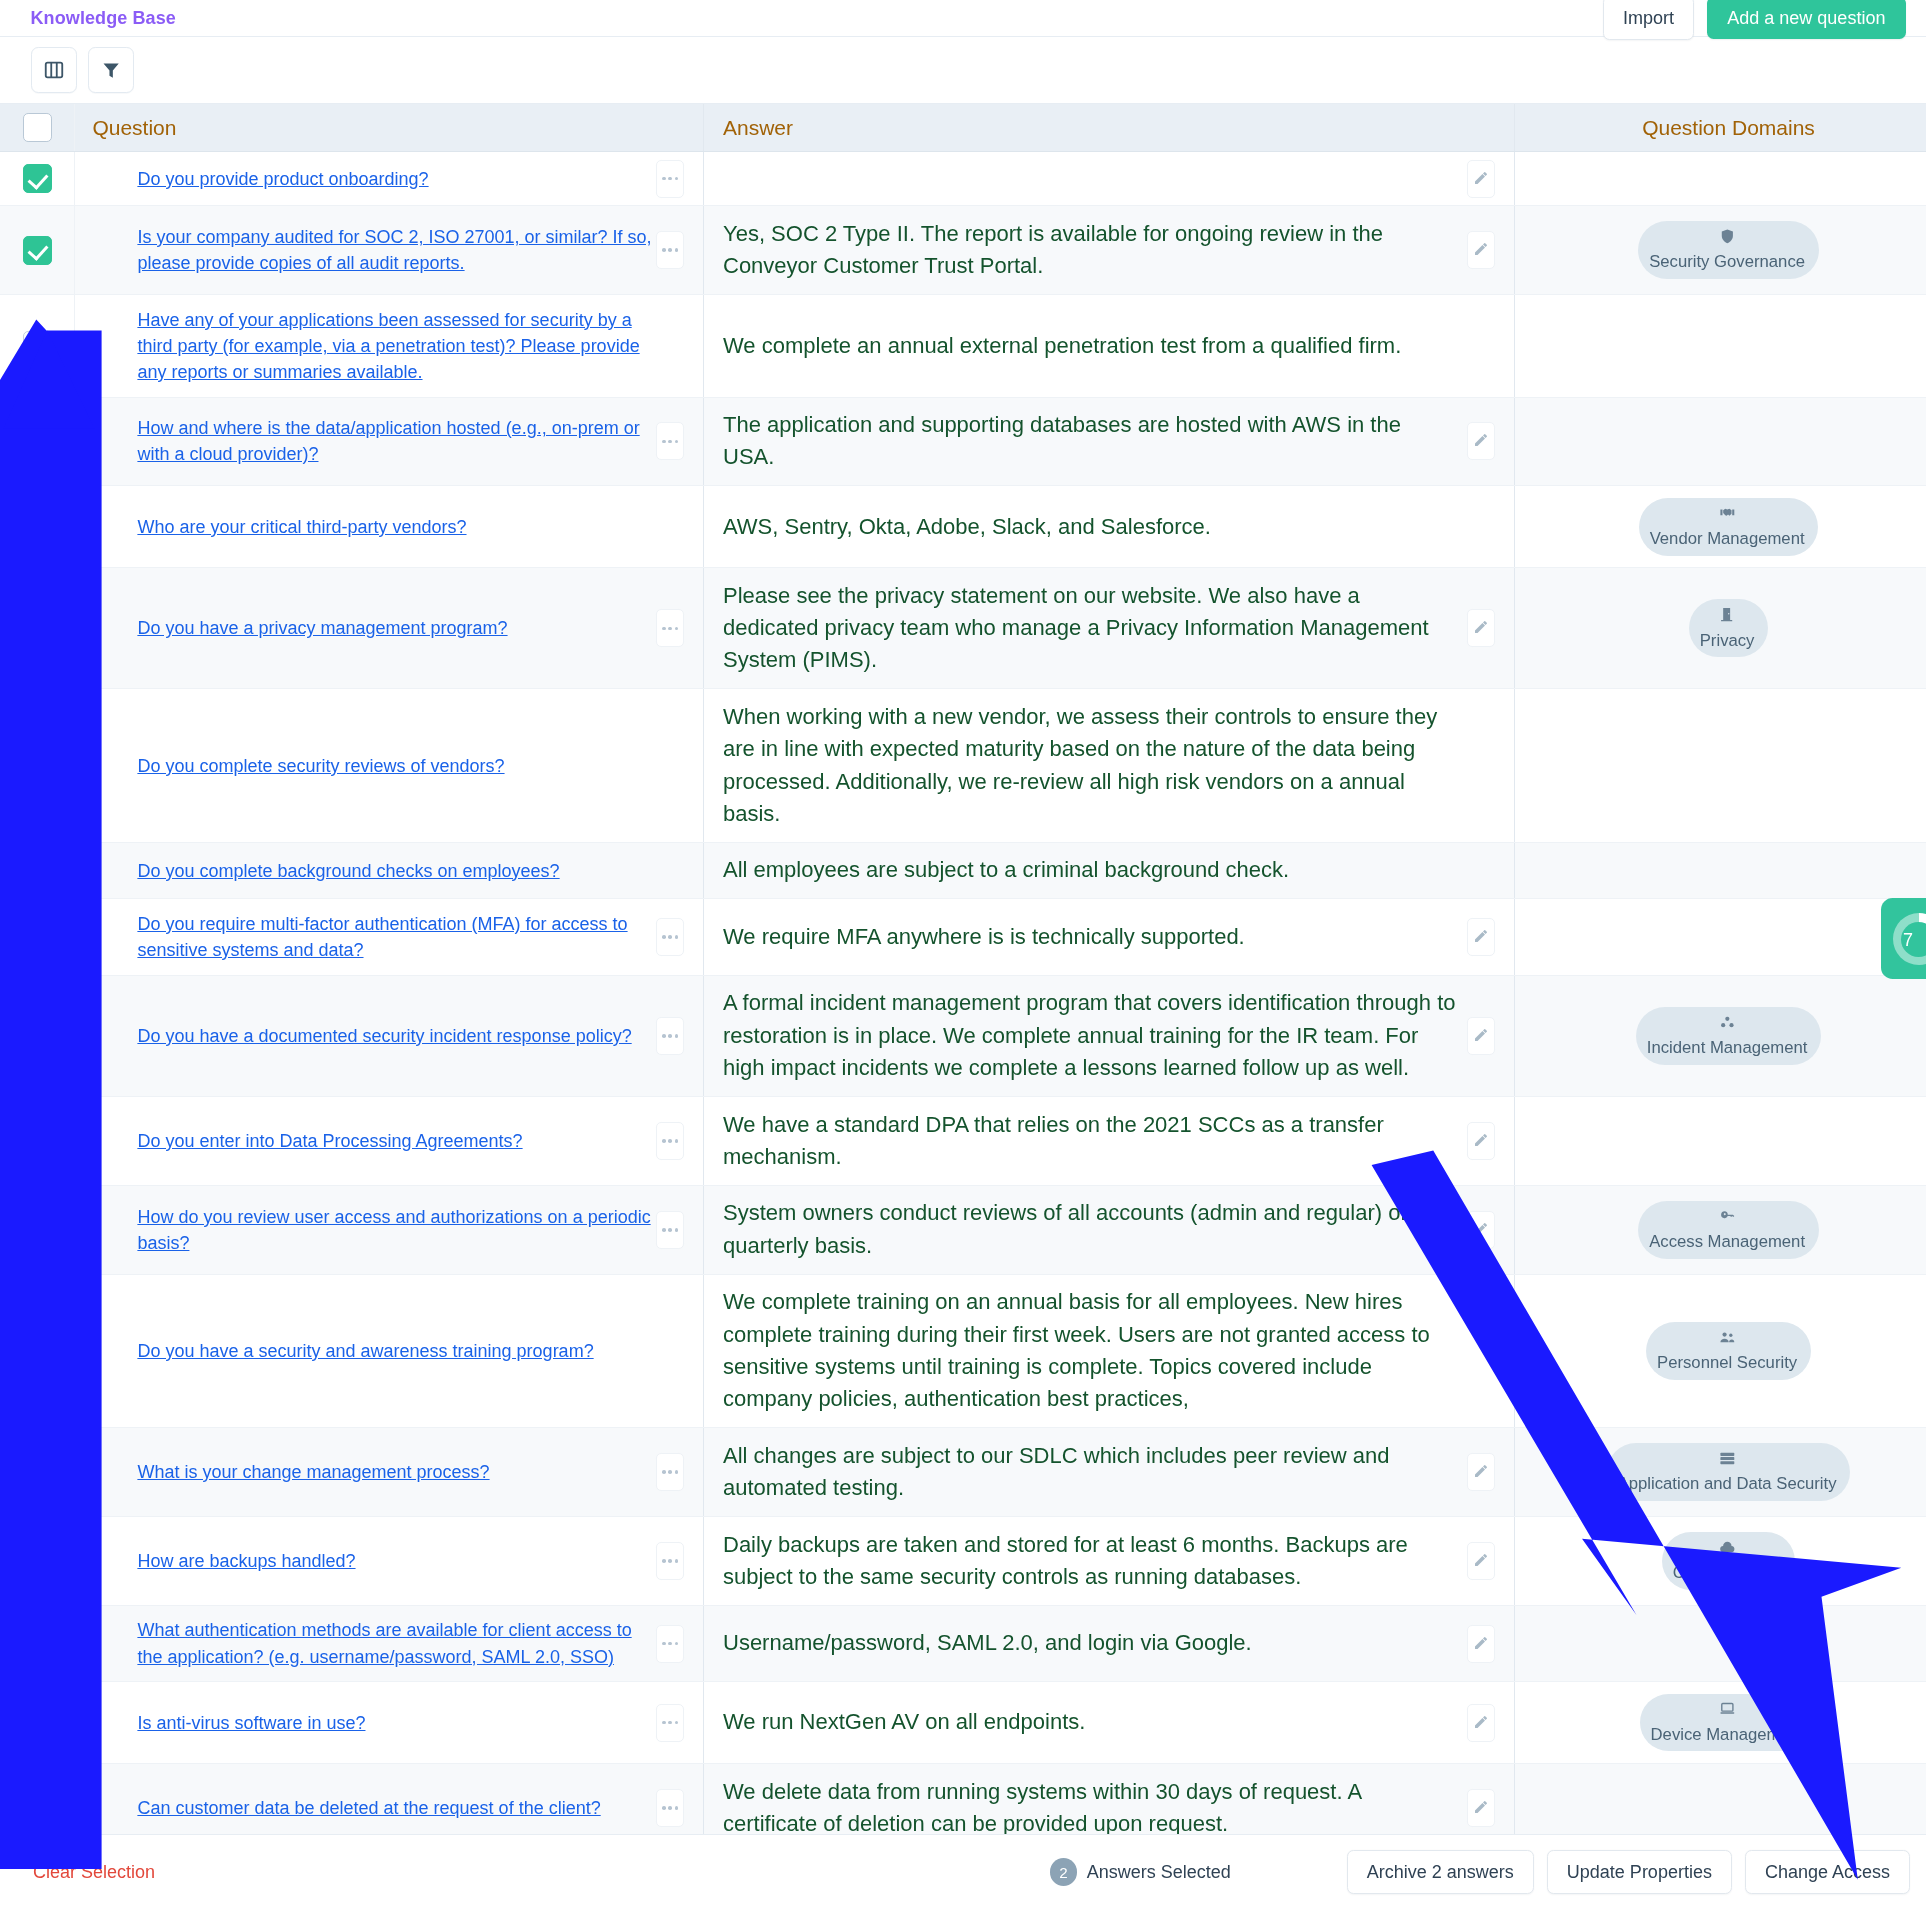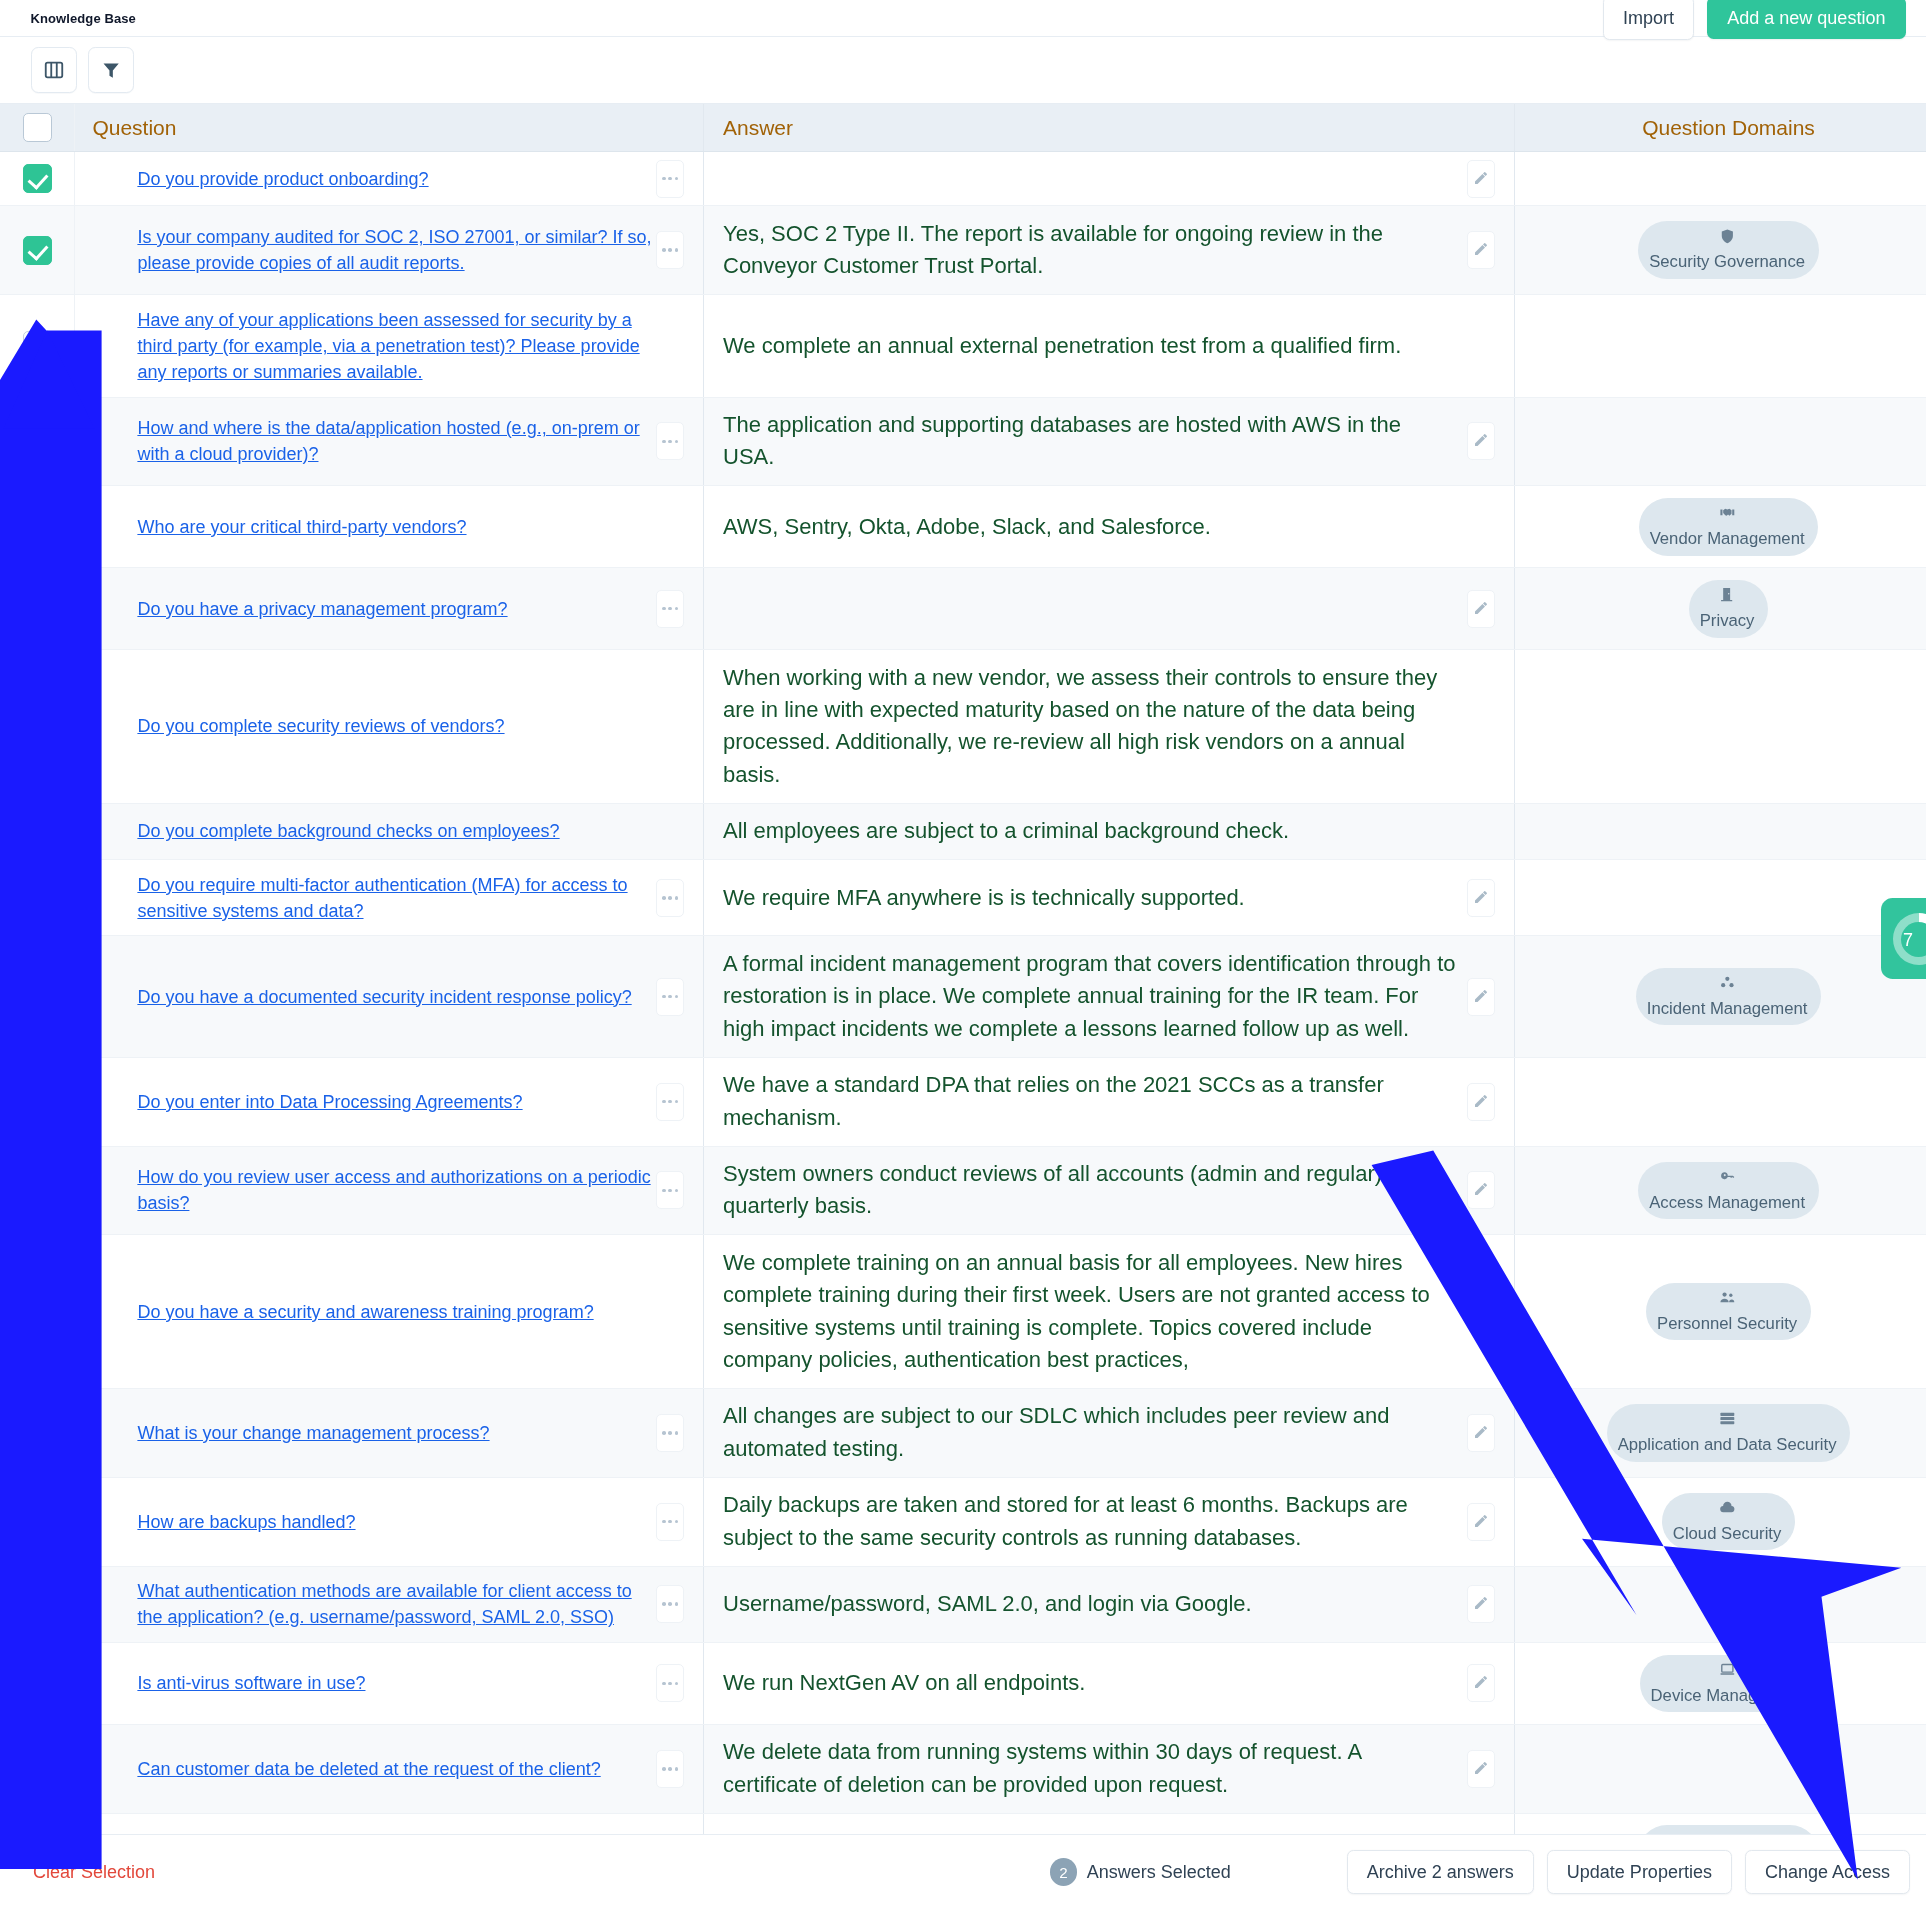--- a/index.html
+++ b/index.html
@@ -15,21 +15,21 @@
   }
 
   
   .topbar{
     height:36px; width:100%;
     display:flex; align-items:center; justify-content:space-between;
     padding:0 20.3px 0 30.5px;
     background:#fff;
     position:relative;
   }
-  .page-title{ font-size:13px; font-weight:700; color:#0f172a; letter-spacing:0.1px; }
+  .page-title{ font-size:18px; font-weight:700; color:#8b5cf6; letter-spacing:0.1px; }
   .topbar-actions{ display:flex; align-items:center; gap:13px; }
   .btn{
     font-family:"Liberation Sans", sans-serif;
     font-size:18px; line-height:1;
     border-radius:6.5px; cursor:pointer;
     display:inline-flex; align-items:center; justify-content:center;
     white-space:nowrap;
   }
   .btn-default{
     background:#fff; color:#2f4254;
@@ -369,20 +369,21 @@
           <a class="qlink">Do you have a privacy management program?</a>
           <span class="mini">
             <span class="dots">
               <i></i>
               <i></i>
               <i></i>
             </span>
           </span>
         </div>
         <div class="c-a">
+          <span class="atext">Please see the privacy statement on our website. We also have a dedicated privacy team who manage a Privacy Information Management System (PIMS).</span>
           <span class="mini">
             <span><svg width="16" height="16" viewBox="0 0 24 24" fill="#a9bac7">
                 <path d="M3 17.2V21h3.8L18 9.8 14.2 6zM20.7 7.1a1 1 0 000-1.4l-2.4-2.4a1 1 0 00-1.4 0L15 5.2 18.8 9z"></path>
               </svg></span>
           </span>
         </div>
         <div class="c-d">
           <span class="badge">
             <span>
               <svg width="16.7" height="16.7" viewBox="0 0 24 24" fill="#6c8294">

